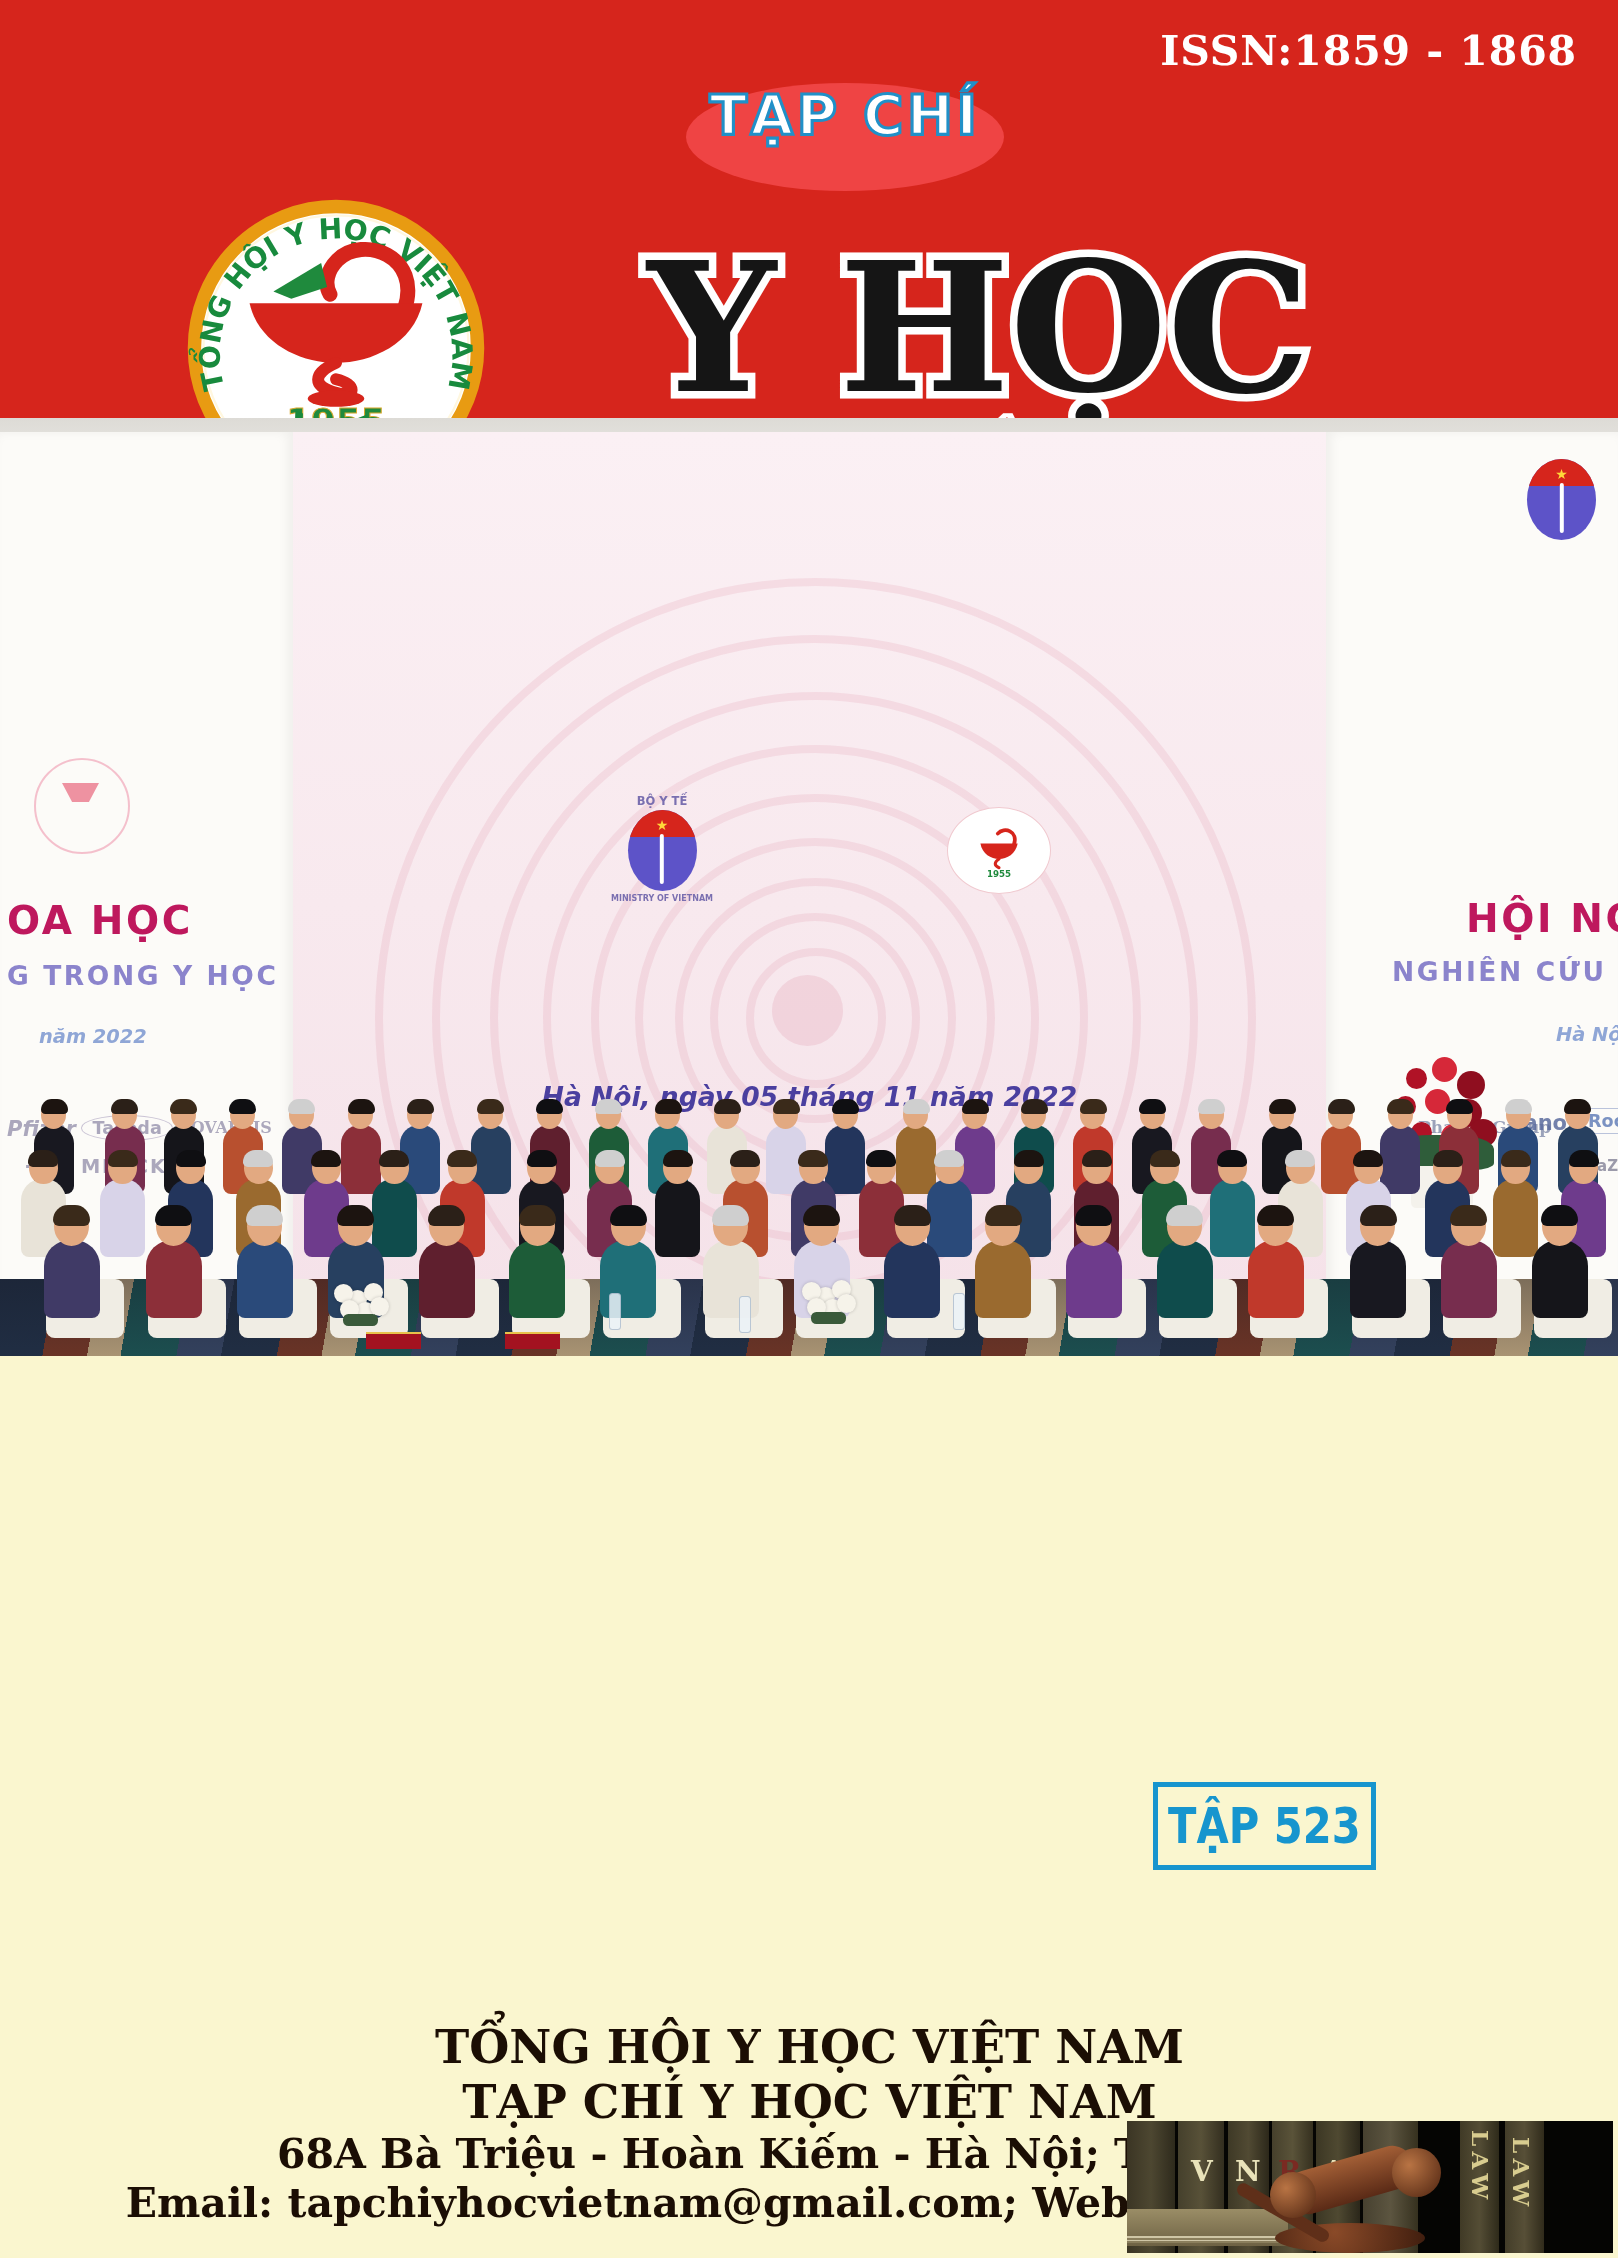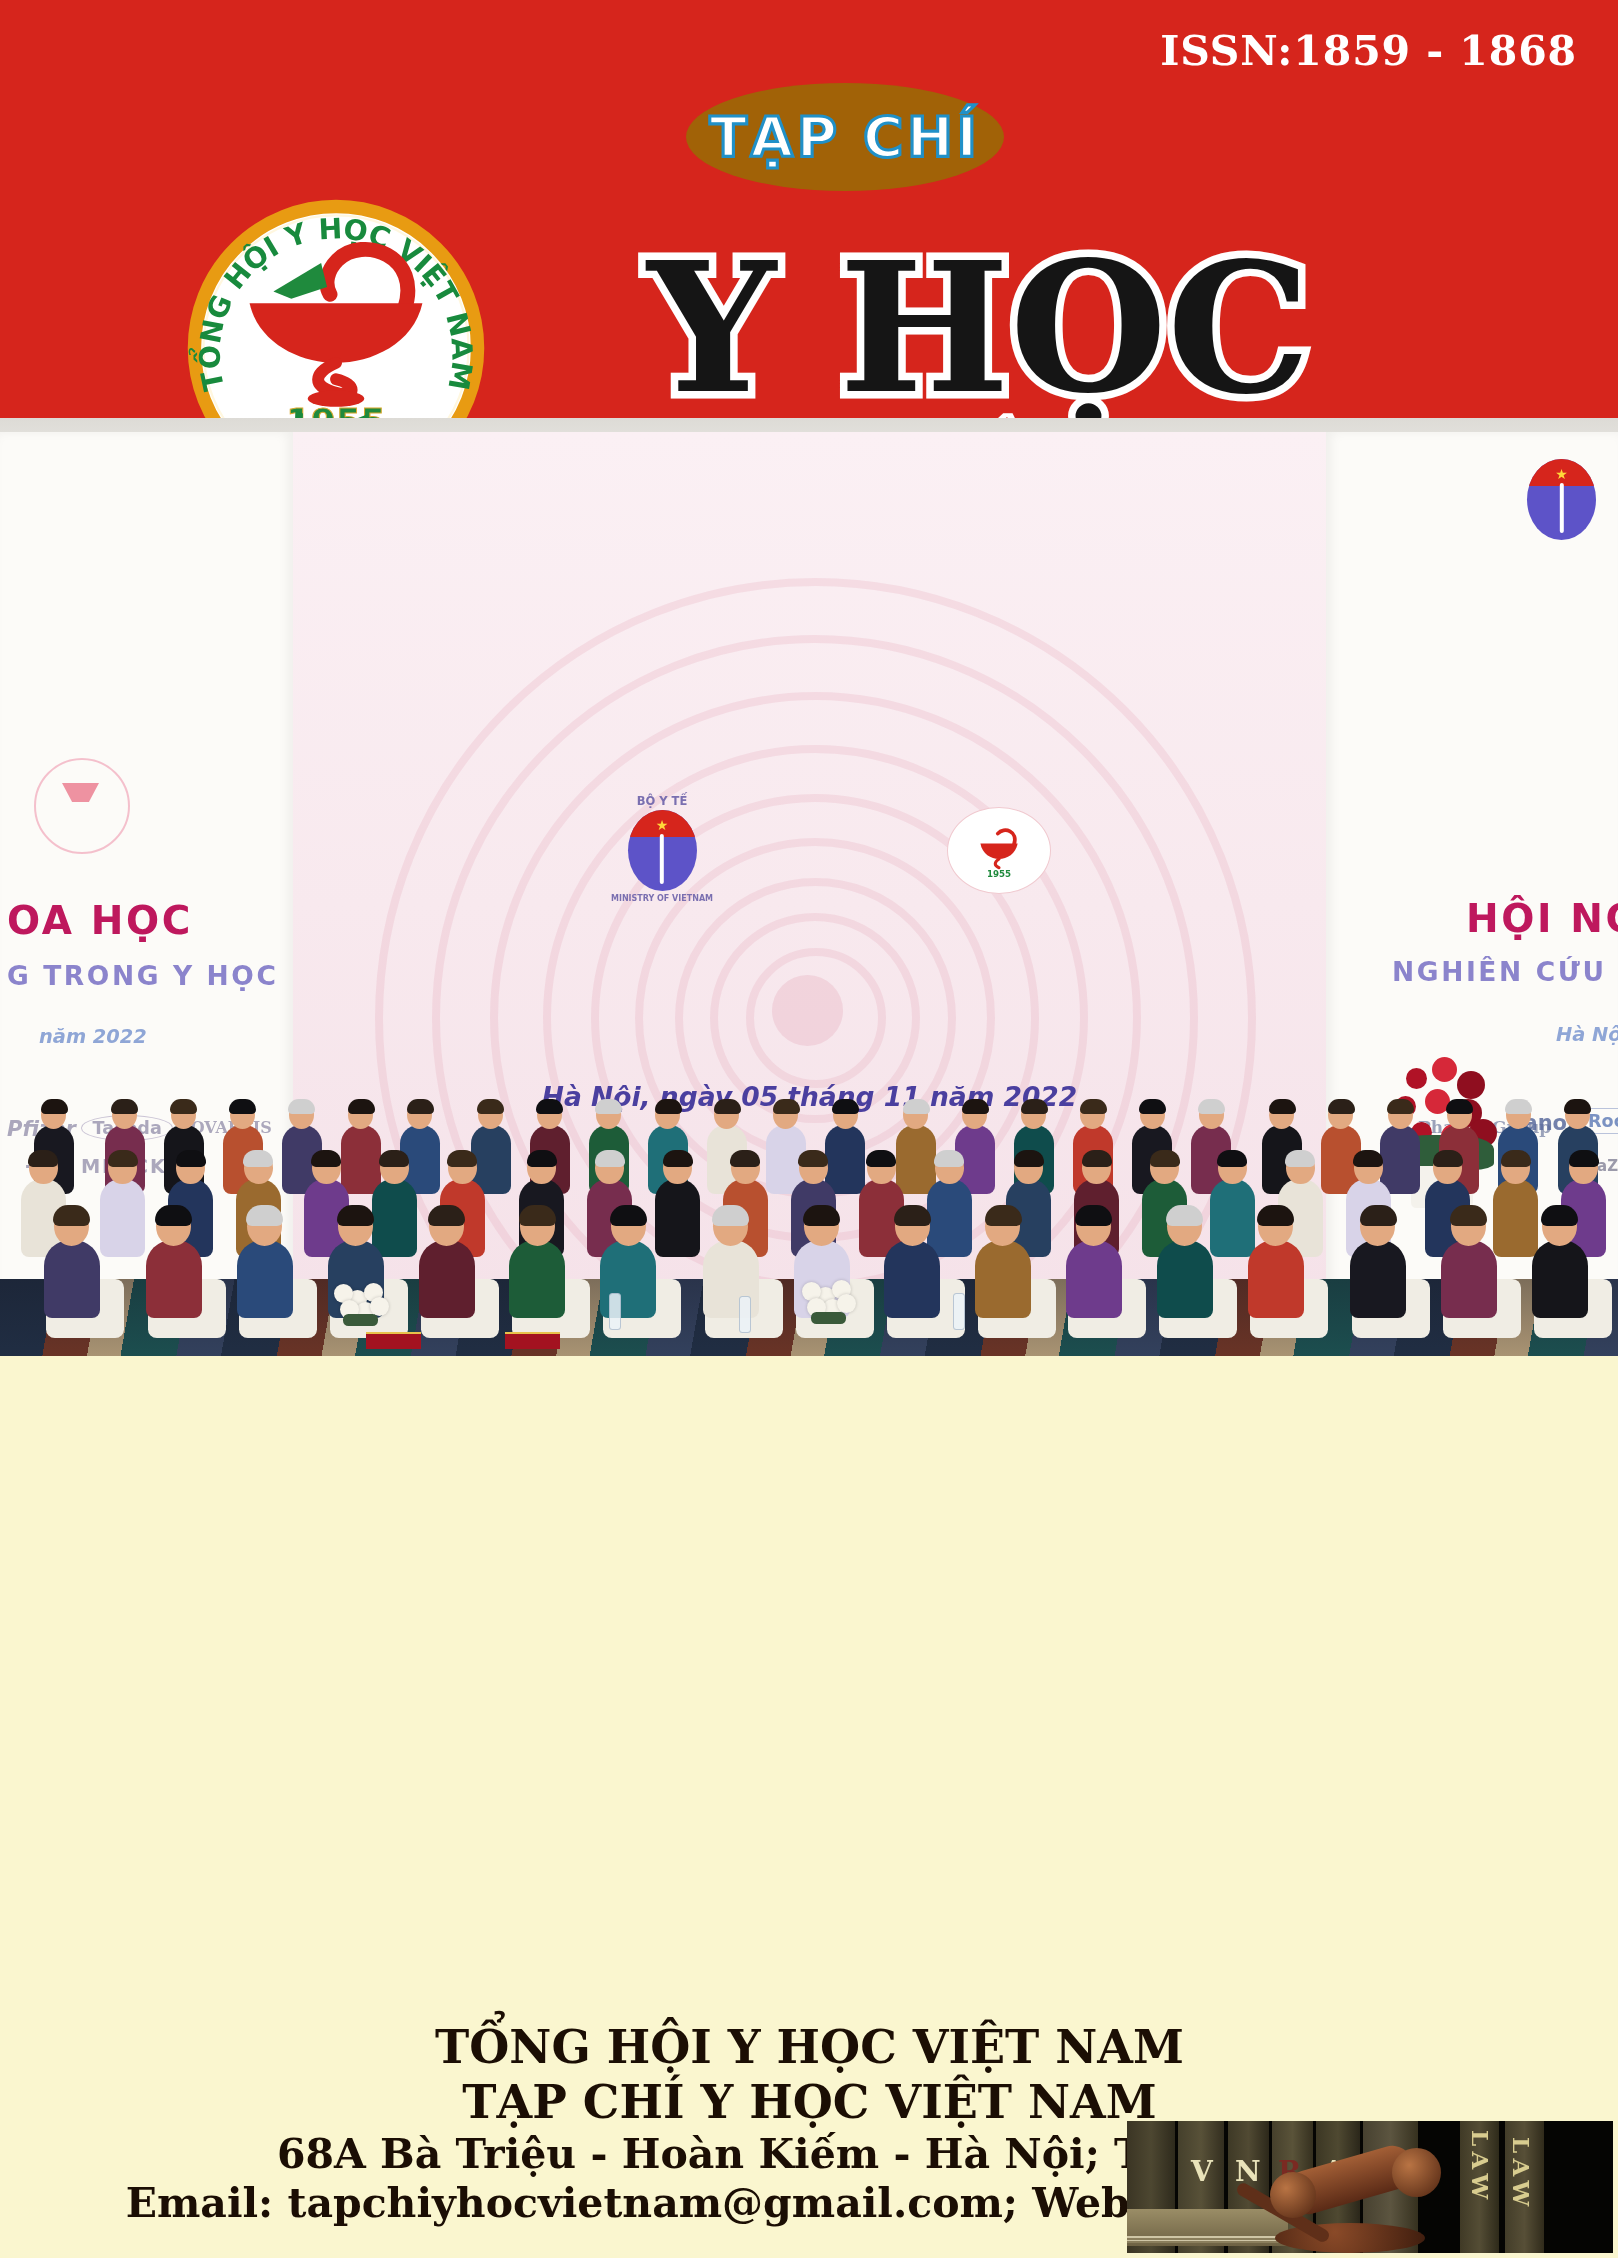--- a/index.html
+++ b/index.html
@@ -3,22 +3,22 @@
 <meta charset="utf-8">
 <style>
   html,body{margin:0;padding:0;background:#555;}
   .page{position:relative;width:1619px;height:2258px;overflow:hidden;background:#faf6cf;
         font-family:"DejaVu Sans","Liberation Sans",sans-serif;}
 
   
   .masthead{position:absolute;left:0;top:0;width:1619px;height:418px;background:#d6251c;}
   .issn{position:absolute;right:42px;top:26.5px;color:#fff;font-family:"DejaVu Serif","Liberation Serif",serif;
         font-weight:bold;font-size:41px;letter-spacing:0.9px;}
-  .oval{position:absolute;left:686px;top:83px;width:318px;height:108px;background:#a16207;border-radius:50%;
-        display:flex;align-items:center;justify-content:center;}
+  .oval{position:absolute;left:686px;top:83px;width:318px;height:108px;background:#ef4444;border-radius:50%;
+        display:flex;justify-content:center;}
   .tapchi{font-size:55px;font-weight:bold;letter-spacing:3.5px;color:#fff;
           -webkit-text-stroke:3.1px #2090c8;}
   .yearline{position:absolute;left:55px;top:491px;color:#fff;font-family:"DejaVu Serif","Liberation Serif",serif;
             font-style:italic;font-weight:bold;font-size:49px;}
   .yhoc-svg{position:absolute;left:573px;top:222px;}
   .script-title{position:absolute;left:820px;top:413px;width:565px;text-align:center;color:#fff;
                 font-size:88px;font-style:italic;font-weight:400;letter-spacing:5.3px;transform:skewX(-6deg);
                 font-family:"DejaVu Sans","Liberation Sans",sans-serif;white-space:nowrap;}
   .vmj{position:absolute;left:668px;top:575px;color:#fff;font-weight:bold;font-size:53px;letter-spacing:0.9px;
        transform:scaleX(.88);transform-origin:left center;white-space:nowrap;}
@@ -443,20 +443,23 @@
         <div style="position: absolute; left: 609px; top: 875px; width: 9.7px; height: 35px; background: rgba(235, 242, 248, 0.85); border-radius: 3.5px; border: 0.9px solid rgba(150, 170, 190, 0.6);"></div>
         <div style="position: absolute; left: 739px; top: 878px; width: 9.7px; height: 35px; background: rgba(235, 242, 248, 0.85); border-radius: 3.5px; border: 0.9px solid rgba(150, 170, 190, 0.6);"></div>
         <div style="position: absolute; left: 953px; top: 875px; width: 9.7px; height: 35px; background: rgba(235, 242, 248, 0.85); border-radius: 3.5px; border: 0.9px solid rgba(150, 170, 190, 0.6);"></div>
         <div style="position: absolute; left: 366px; top: 914px; width: 55px; height: 15px; background: rgb(163, 18, 32); border-top: 2.6px solid rgb(232, 194, 74);"></div>
         <div style="position: absolute; left: 505px; top: 914px; width: 55px; height: 15px; background: rgb(163, 18, 32); border-top: 2.6px solid rgb(232, 194, 74);"></div>
       </div>
   </section>
 
   <section class="bottom">
 
+    <div class="volume-box">
+      <span class="volume-text">TẬP 523</span>
+    </div>
 
     <div class="footer">
       <div class="f-big">TỔNG HỘI Y HỌC VIỆT NAM</div>
       <div class="f-big">TẠP CHÍ Y HỌC VIỆT NAM</div>
       <div class="f-mid">68A Bà Triệu - Hoàn Kiếm - Hà Nội; Tel: 024-3</div>
       <div class="f-mid">Email: tapchiyhocvietnam@gmail.com; Website: tapchiyhoc</div>
     </div>
 
     <div class="law">
       <div class="spine" style="left:0;width:48px;background:linear-gradient(90deg,#3b3524,#4d4731,#2e2a1c);"></div>

